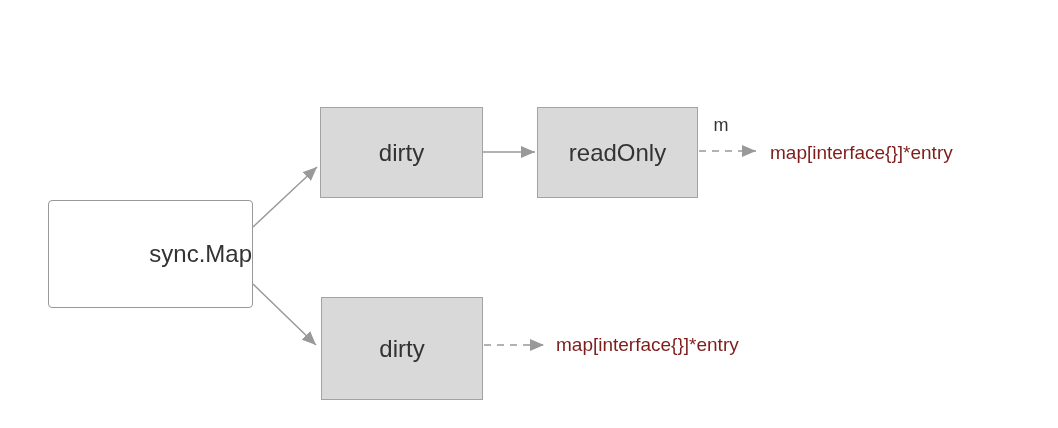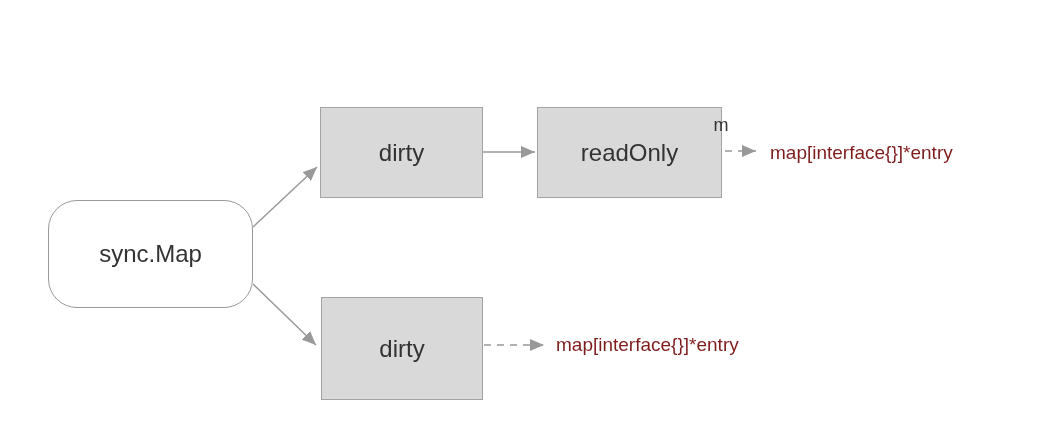--- a/index.html
+++ b/index.html
@@ -29,29 +29,30 @@
     display: flex;
     align-items: center;
     justify-content: center;
     box-sizing: border-box;
     font-size: 24px;
     color: #333333;
   }
   .node-rounded {
     background: #ffffff;
     border: 1.5px solid #999999;
-    border-radius: 29px;
+    border-radius: 4px;
+    justify-content: flex-end;
   }
   .node-gray {
     background: #d9d9d9;
     border: 1.5px solid #a3a3a3;
   }
   .node-sync-map  { left: 48px;  top: 200px; width: 205px; height: 108px; }
   .node-read      { left: 320px; top: 107px; width: 163px; height: 91px; }
-  .node-read-only { left: 537px; top: 107px; width: 185px; height: 91px; }
+  .node-read-only { left: 537px; top: 107px; width: 161px; height: 91px; }
   .node-dirty     { left: 321px; top: 297px; width: 162px; height: 103px; }
 
   .type-text {
     position: absolute;
     font-size: 19px;
     color: #7f1d1d;
     white-space: nowrap;
     line-height: 26px;
   }
   .type-text-top    { left: 770px; top: 140px; }

